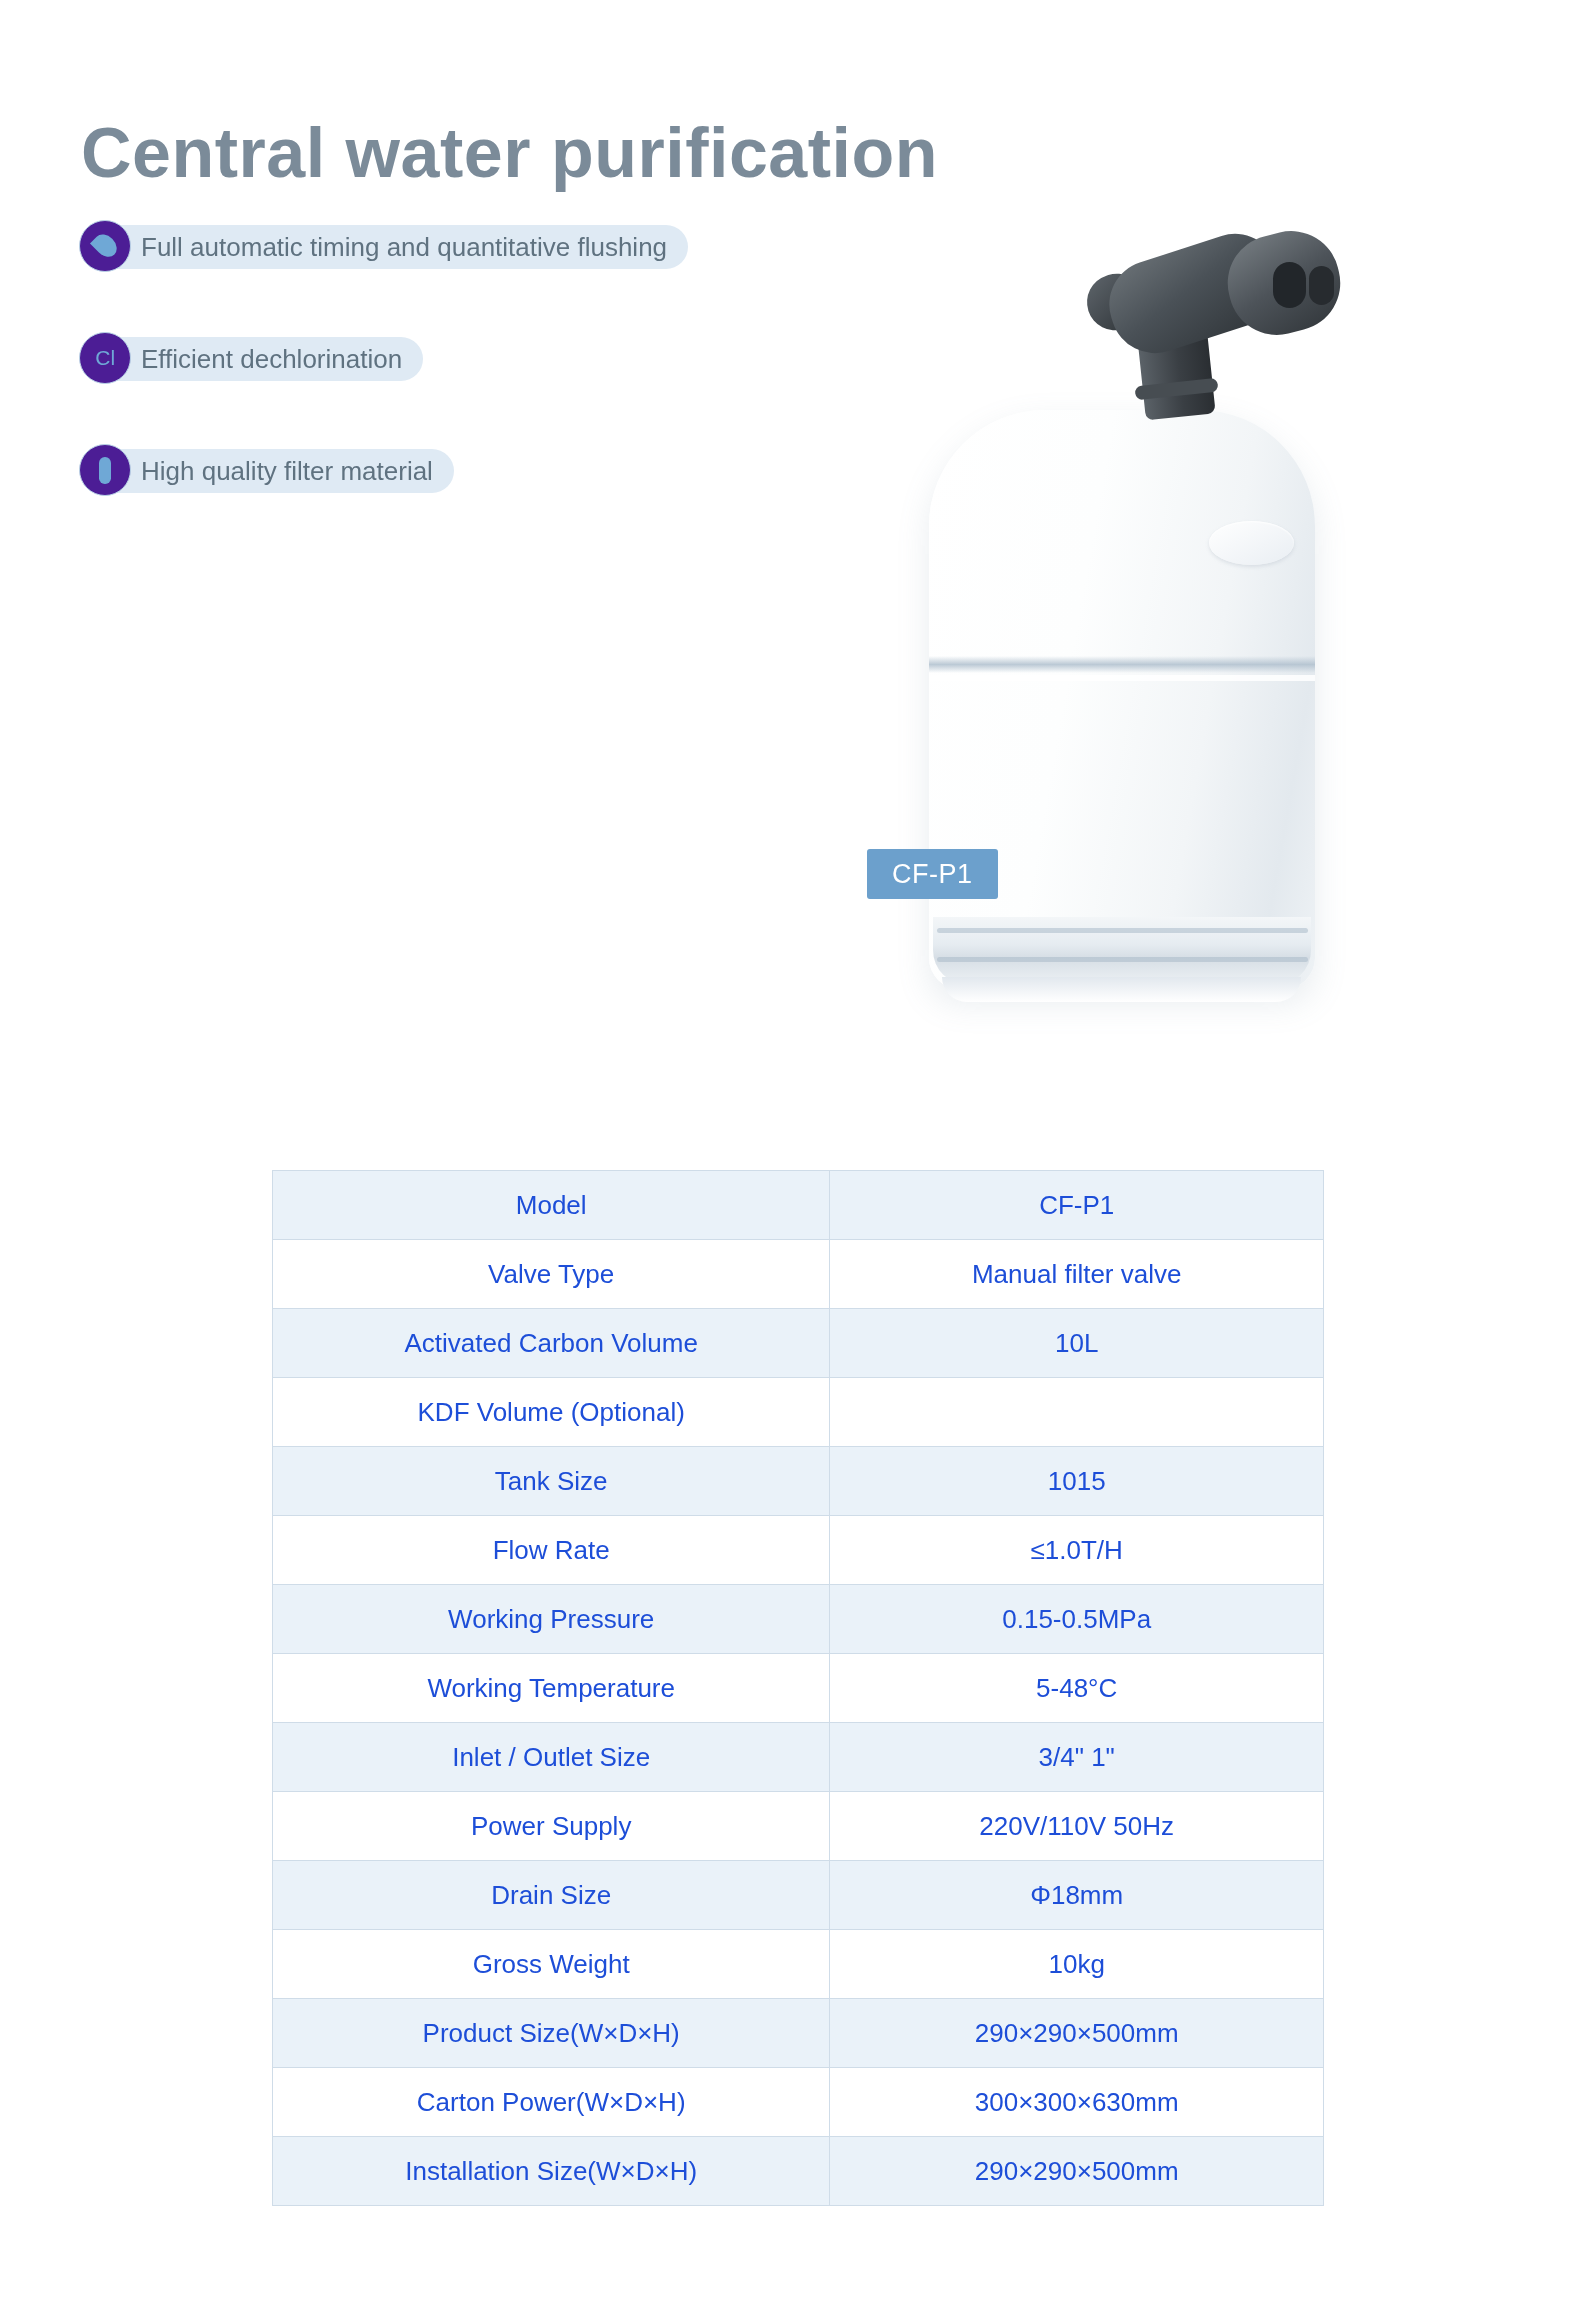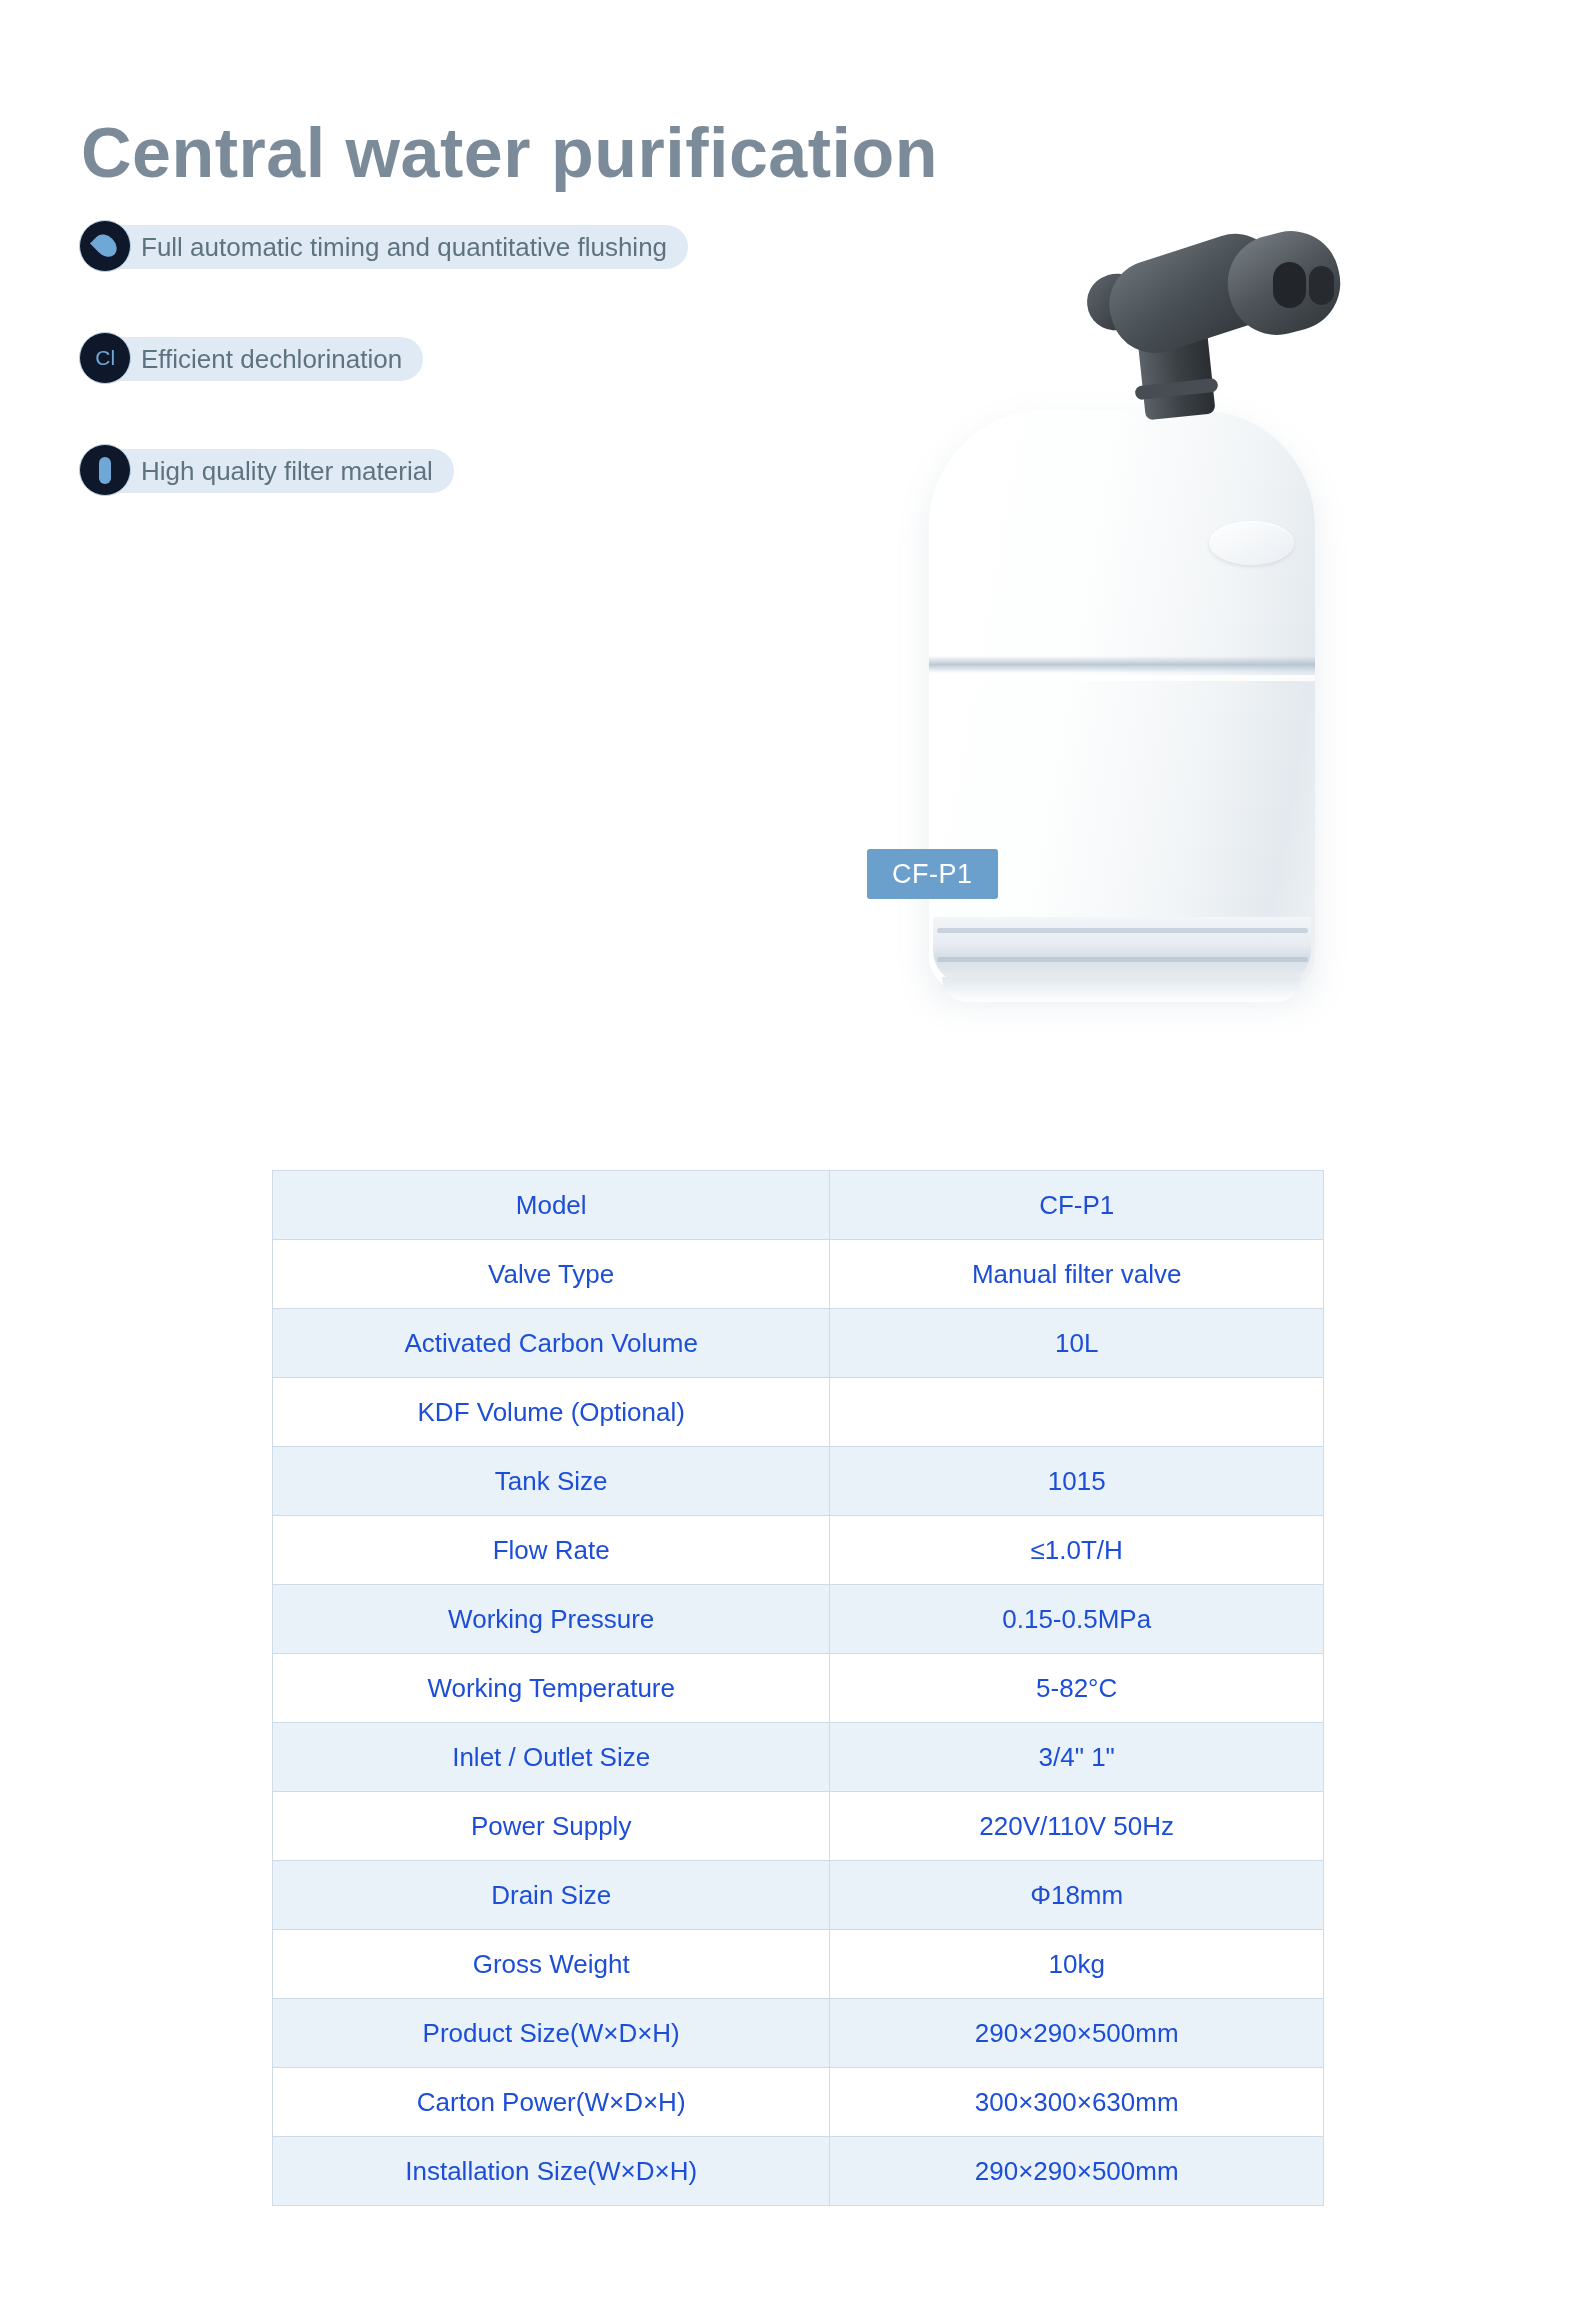--- a/index.html
+++ b/index.html
@@ -52,21 +52,21 @@
     color: #5f7280;
     white-space: nowrap;
   }
   .feature-icon {
     position: absolute;
     left: -5.8px;
     top: 0px;
     width: 52px;
     height: 52px;
     border-radius: 50%;
-    background: #0f172a;
+    background: #4c1d95;
     border: 1.9px solid #b9d2e6;
     display: flex;
     align-items: center;
     justify-content: center;
     z-index: 2;
     box-sizing: border-box;
   }
   .icon-drop {
     width: 19.3px;
     height: 25px;
@@ -339,21 +339,21 @@
     <tr>
       <td class="label">Flow Rate</td>
       <td class="value">≤1.0T/H</td>
     </tr>
     <tr class="alt">
       <td class="label">Working Pressure</td>
       <td class="value">0.15-0.5MPa</td>
     </tr>
     <tr>
       <td class="label">Working Temperature</td>
-      <td class="value">5-82°C</td>
+      <td class="value">5-48°C</td>
     </tr>
     <tr class="alt">
       <td class="label">Inlet / Outlet Size</td>
       <td class="value">3/4"  1"</td>
     </tr>
     <tr>
       <td class="label">Power Supply</td>
       <td class="value">220V/110V 50Hz</td>
     </tr>
     <tr class="alt">

